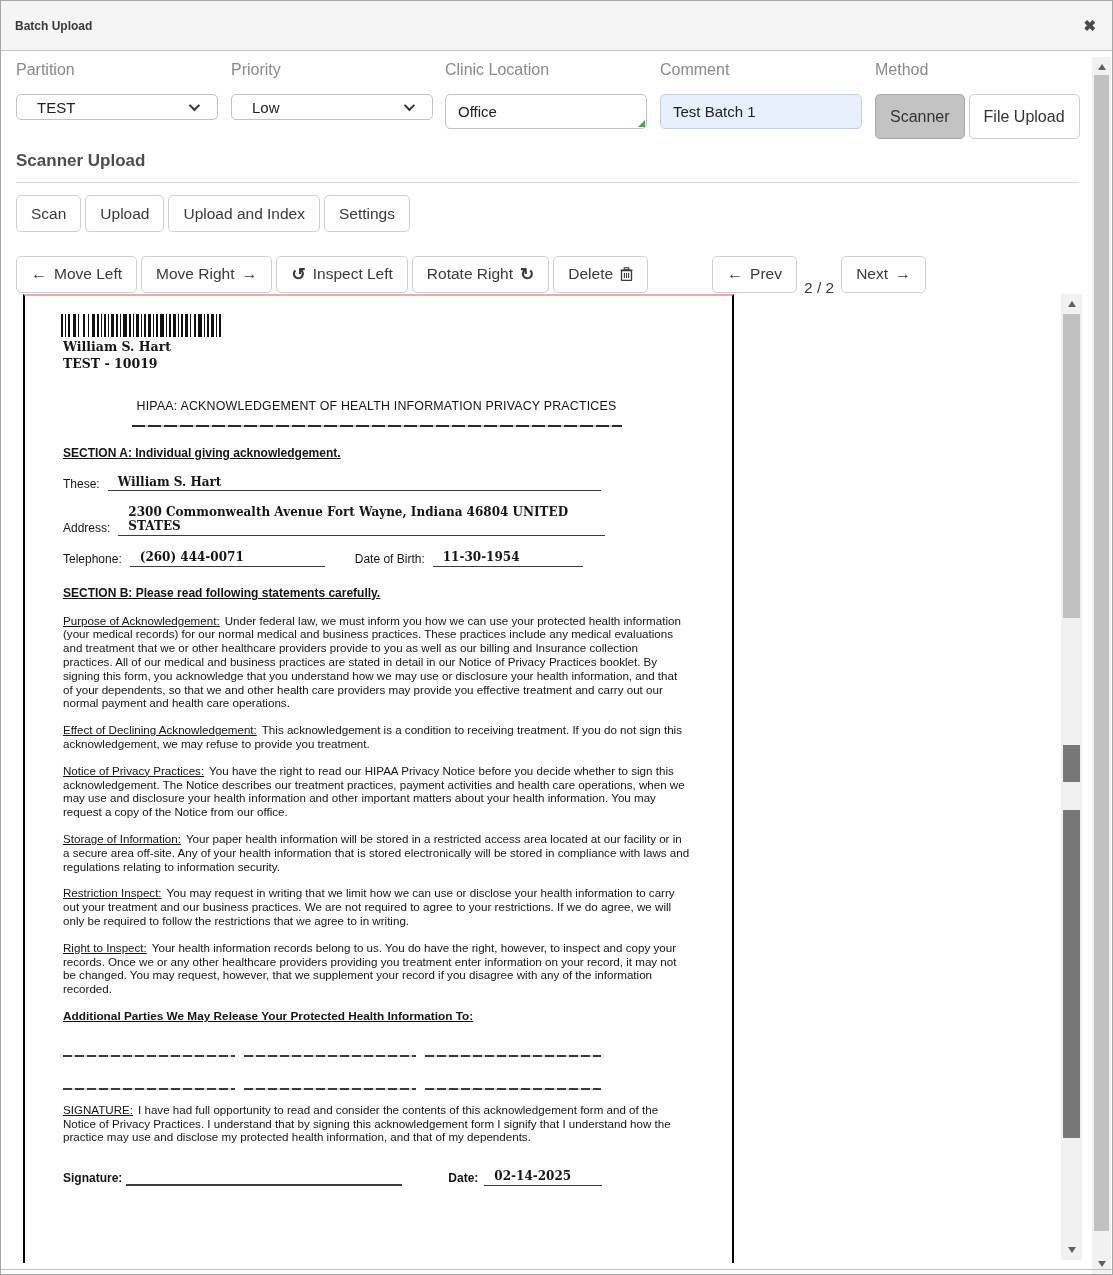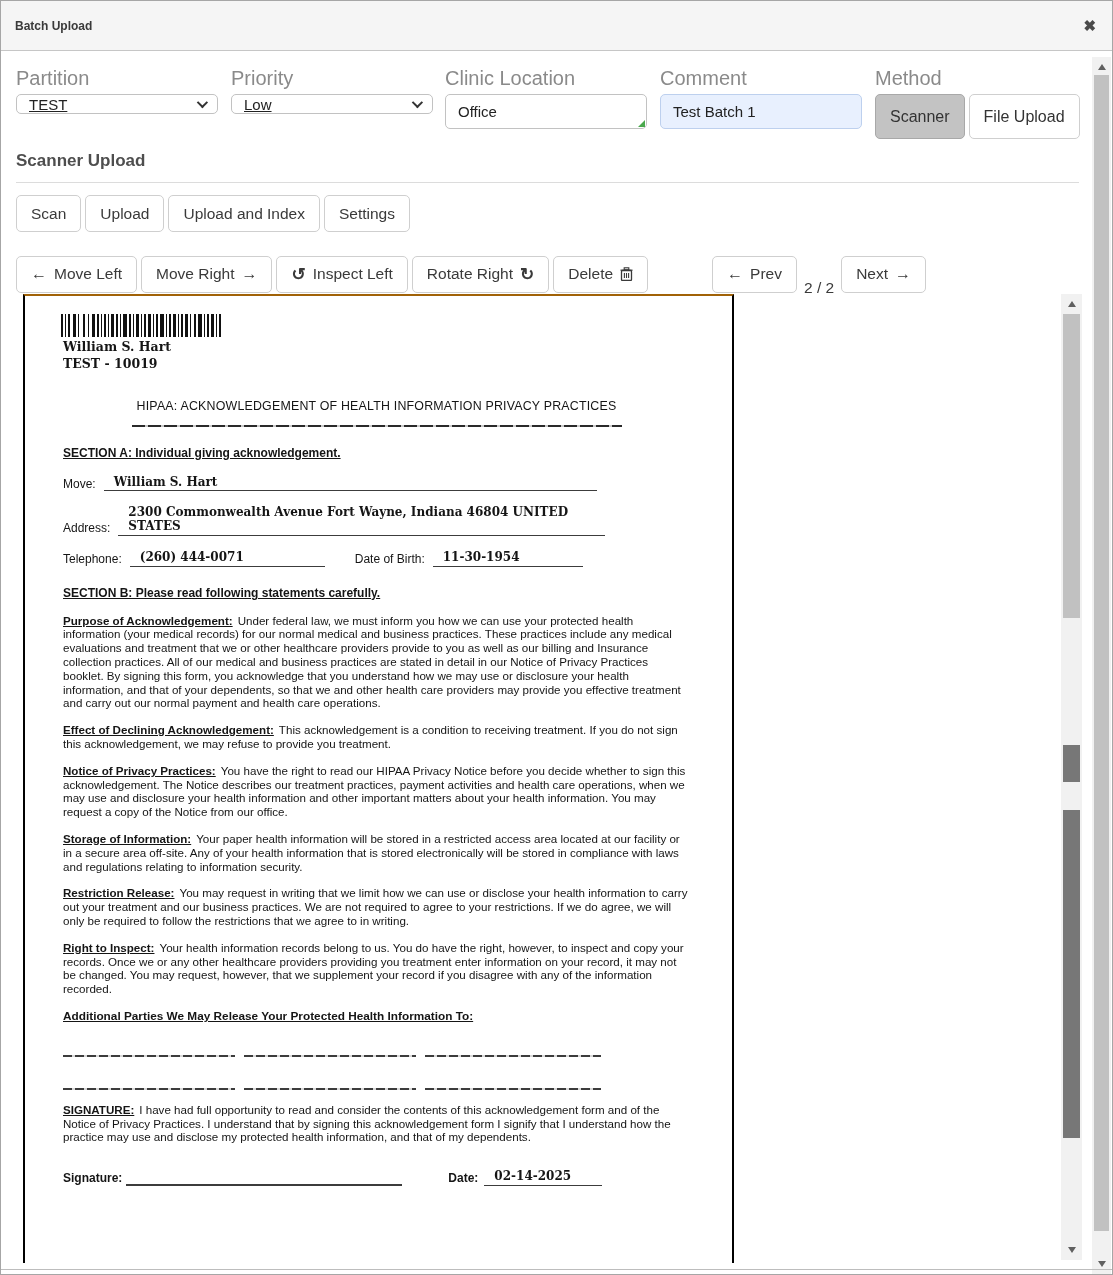--- a/index.html
+++ b/index.html
@@ -5,22 +5,22 @@
   * { margin:0; padding:0; box-sizing:border-box; }
   html,body { width:1113px; height:1275px; font-family:"Liberation Sans", sans-serif; background:#fff; }
   .modal { position:relative; width:1113px; height:1275px; border:1px solid #a6a6a6; background:#fff; overflow:hidden; }
 
   
   .titlebar { position:absolute; left:0; top:0; right:0; height:50px; background:#f5f5f5; border-bottom:1px solid #c6c6c6; display:flex; align-items:center; justify-content:space-between; padding:0 16px 0 14px; }
   .titlebar h1 { font-size:12px; font-weight:bold; color:#3a3a3a; }
   .close-btn { font-size:15px; font-weight:bold; color:#4a4a4a; cursor:pointer; line-height:1; }
 
   
-  .field-label { position:absolute; top:66px; font-size:20px; color:#8a8a8a; }
-  .ctl { position:absolute; top:93px; height:20px; width:202px; border:1px solid #c2c2c2; border-radius:5px; background:#fff; font-size:15px; color:#222; display:flex; align-items:center; padding:0 12px;text-decoration:underline; }
+  .field-label { position:absolute; top:60px; font-size:16px; color:#8a8a8a; }
+  .ctl { position:absolute; top:93px; height:26px; width:202px; border:1px solid #c2c2c2; border-radius:5px; background:#fff; font-size:15px; color:#222; display:flex; align-items:center; padding:0 20px; }
   .select { justify-content:space-between; }
   .chev { width:8px; height:8px; border-right:2px solid #333; border-bottom:2px solid #333; transform:rotate(45deg) translateY(-2px); }
   .textinput { border:1px solid #c2c2c2; border-radius:5px; height:35px; width:202px; position:absolute; top:93px; font-size:15px; color:#222; padding:0 12px; font-family:"Liberation Sans",sans-serif; }
   .loc-wrap { position:absolute; top:93px; height:35px; width:202px;border-radius:12px; }
   .loc-wrap input { width:100%; height:100%; border:1px solid #c2c2c2; border-radius:5px; font-size:15px; color:#222; padding:0 12px; font-family:"Liberation Sans",sans-serif; }
   .loc-corner { position:absolute; right:2px; bottom:2px; width:0; height:0; border-left:7px solid transparent; border-bottom:7px solid #49a84c; }
   .comment-input { background:#e8f0fe; border-color:#bdd0ee; }
   .method-group { position:absolute; left:874px; top:93px; display:flex; gap:4px; }
   .method-btn { height:45px; padding:0 14px; border-radius:5px; font-size:16px; color:#333; display:flex; align-items:center; cursor:pointer; }
   .method-active { background:#c3c3c3; border:1px solid #a8a8a8; }
@@ -35,32 +35,32 @@
   .row-actions { top:194px; }
   .row-toolbar { top:250px; }
   .btn { height:37px; padding:0 14px; background:#fff; border:1px solid #cfcfcf; border-radius:5px; font-size:15.5px; color:#3a3a3a; display:flex; align-items:center; gap:7px; cursor:pointer; white-space:nowrap; }
   .arrow-glyph { font-weight:bold; font-size:16px; }
   .rot-glyph { font-weight:bold; font-size:17px; }
   .pager { display:flex; gap:7px; align-items:center; margin-left:60px; }
   .page-indicator { font-size:15.5px; color:#3a3a3a;margin-top:28px; }
   .trash-svg { width:13px; height:14px; }
 
   
-  .doc-page { position:absolute; left:22px; top:293px; width:711px; height:969px; background:#fff; border-left:2px solid #000; border-right:2px solid #000; border-top:2px solid #a16207; overflow:hidden; color:#151515; }
+  .doc-page { position:absolute; left:22px; top:293px; width:711px; height:969px; background:#fff; border-left:2px solid #000; border-right:2px solid #000; border-top:2px solid #fca5a5; overflow:hidden; color:#151515; }
   .doc-inner { padding:18px 42px 0 38px; font-size:11.6px; line-height:13.8px; }
   .barcode { display:block; margin-left:-2px; }
   .scan-name { font-family:"DejaVu Serif", serif; font-weight:bold; font-size:12.5px; line-height:14px; margin-top:3px; }
   .doc-title { text-align:center; font-size:12.4px; margin-top:29px; letter-spacing:0.2px; }
   .title-rule { margin:11px auto 0 auto; width:490px; height:2px; background:repeating-linear-gradient(90deg,#2a2a2a 0 13px, rgba(42,42,42,0.25) 13px 16px); }
   .sec-heading { font-weight:bold; text-decoration:underline; font-size:12px; margin-top:20px; }
   .field-row { display:flex; align-items:flex-end; margin-top:15px; }
   .frow-label { flex:none; padding-right:8px; font-size:12px; }
   .fill-line { border-bottom:1.5px solid #3c3c3c; padding:0 0 1px 10px; font-family:"DejaVu Serif", serif; font-weight:bold; font-size:12px; }
   .para { margin-top:13px; }
-  .para .lead { font-weight:bold; text-decoration:underline; margin-right:5px; }
+  .para .lead { font-weight:normal; text-decoration:underline; margin-right:5px; }
   .addl-heading { font-weight:bold; text-decoration:underline; margin-top:14px; font-size:11.8px; }
   .blank-row { display:flex; gap:9px; margin-top:31px; }
   .dash-line { height:2px; background:repeating-linear-gradient(90deg,#3c3c3c 0 9px, rgba(60,60,60,0.2) 9px 12px); }
   .sig-row { display:flex; align-items:flex-end; margin-top:26px; }
   .sig-label { font-weight:bold; font-size:12px; }
   .sig-line { width:276px; height:13px; background:linear-gradient(#3c3c3c 0 0) bottom / 100% 2px no-repeat; margin-left:4px; }
   .date-group { margin-left:46px; display:flex; align-items:flex-end; }
 
   
   .scrollbar { position:absolute; background:#f1f1f1; }
@@ -207,21 +207,21 @@
       </svg>
       <div class="scan-name">William S. Hart</div>
       <div class="scan-name">TEST - 10019</div>
 
       <div class="doc-title">HIPAA: ACKNOWLEDGEMENT OF HEALTH INFORMATION PRIVACY PRACTICES</div>
       <div class="title-rule"></div>
 
       <div class="sec-heading">SECTION A:  Individual giving acknowledgement.</div>
 
       <div class="field-row">
-        <span class="frow-label">Move:</span>
+        <span class="frow-label">These:</span>
         <span class="fill-line" style="width:493px">William S. Hart</span>
       </div>
       <div class="field-row">
         <span class="frow-label">Address:</span>
         <span class="fill-line" style="width:487px">2300 Commonwealth Avenue Fort Wayne, Indiana 46804 UNITED STATES</span>
       </div>
       <div class="field-row">
         <span class="frow-label">Telephone:</span>
         <span class="fill-line" style="width:195px">(260) 444-0071</span>
         <span class="frow-label" style="margin-left:30px">Date of Birth:</span>
@@ -236,21 +236,21 @@
       <p class="para">
         <span class="lead">Effect of Declining Acknowledgement:</span><span>This acknowledgement is a condition to receiving treatment. If you do not sign this acknowledgement, we may refuse to provide you treatment.</span>
       </p>
       <p class="para">
         <span class="lead">Notice of Privacy Practices:</span><span>You have the right to read our HIPAA Privacy Notice before you decide whether to sign this acknowledgement.   The Notice describes our treatment practices, payment activities and health care operations, when we may use and disclosure your health information and other important matters about your health information.  You may request a copy of the Notice from our office.</span>
       </p>
       <p class="para">
         <span class="lead">Storage of Information:</span><span>Your paper health information will be stored in a restricted access area located at our facility or in a secure area off-site.  Any of your health information that is stored electronically will be stored in compliance with laws and regulations relating to information security.</span>
       </p>
       <p class="para">
-        <span class="lead">Restriction Release:</span><span>You may request in writing that we limit how we can use or disclose your health information to carry out your treatment and our business practices.  We are not required to agree to your restrictions. If we do agree, we will only be required to follow the restrictions that we agree to in writing.</span>
+        <span class="lead">Restriction Inspect:</span><span>You may request in writing that we limit how we can use or disclose your health information to carry out your treatment and our business practices.  We are not required to agree to your restrictions. If we do agree, we will only be required to follow the restrictions that we agree to in writing.</span>
       </p>
       <p class="para">
         <span class="lead">Right to Inspect:</span><span>Your health information records belong to us.  You do have the right, however, to inspect and copy your records.  Once we or any other healthcare providers providing you treatment enter information on your record, it may not be changed.  You may request, however, that we supplement your record if you disagree with any of the information recorded.</span>
       </p>
 
       <div class="addl-heading">Additional Parties We May Release Your Protected Health Information To:</div>
 
       <div class="blank-row">
         <span class="dash-line" style="width:172px"></span>
         <span class="dash-line" style="width:172px"></span>

